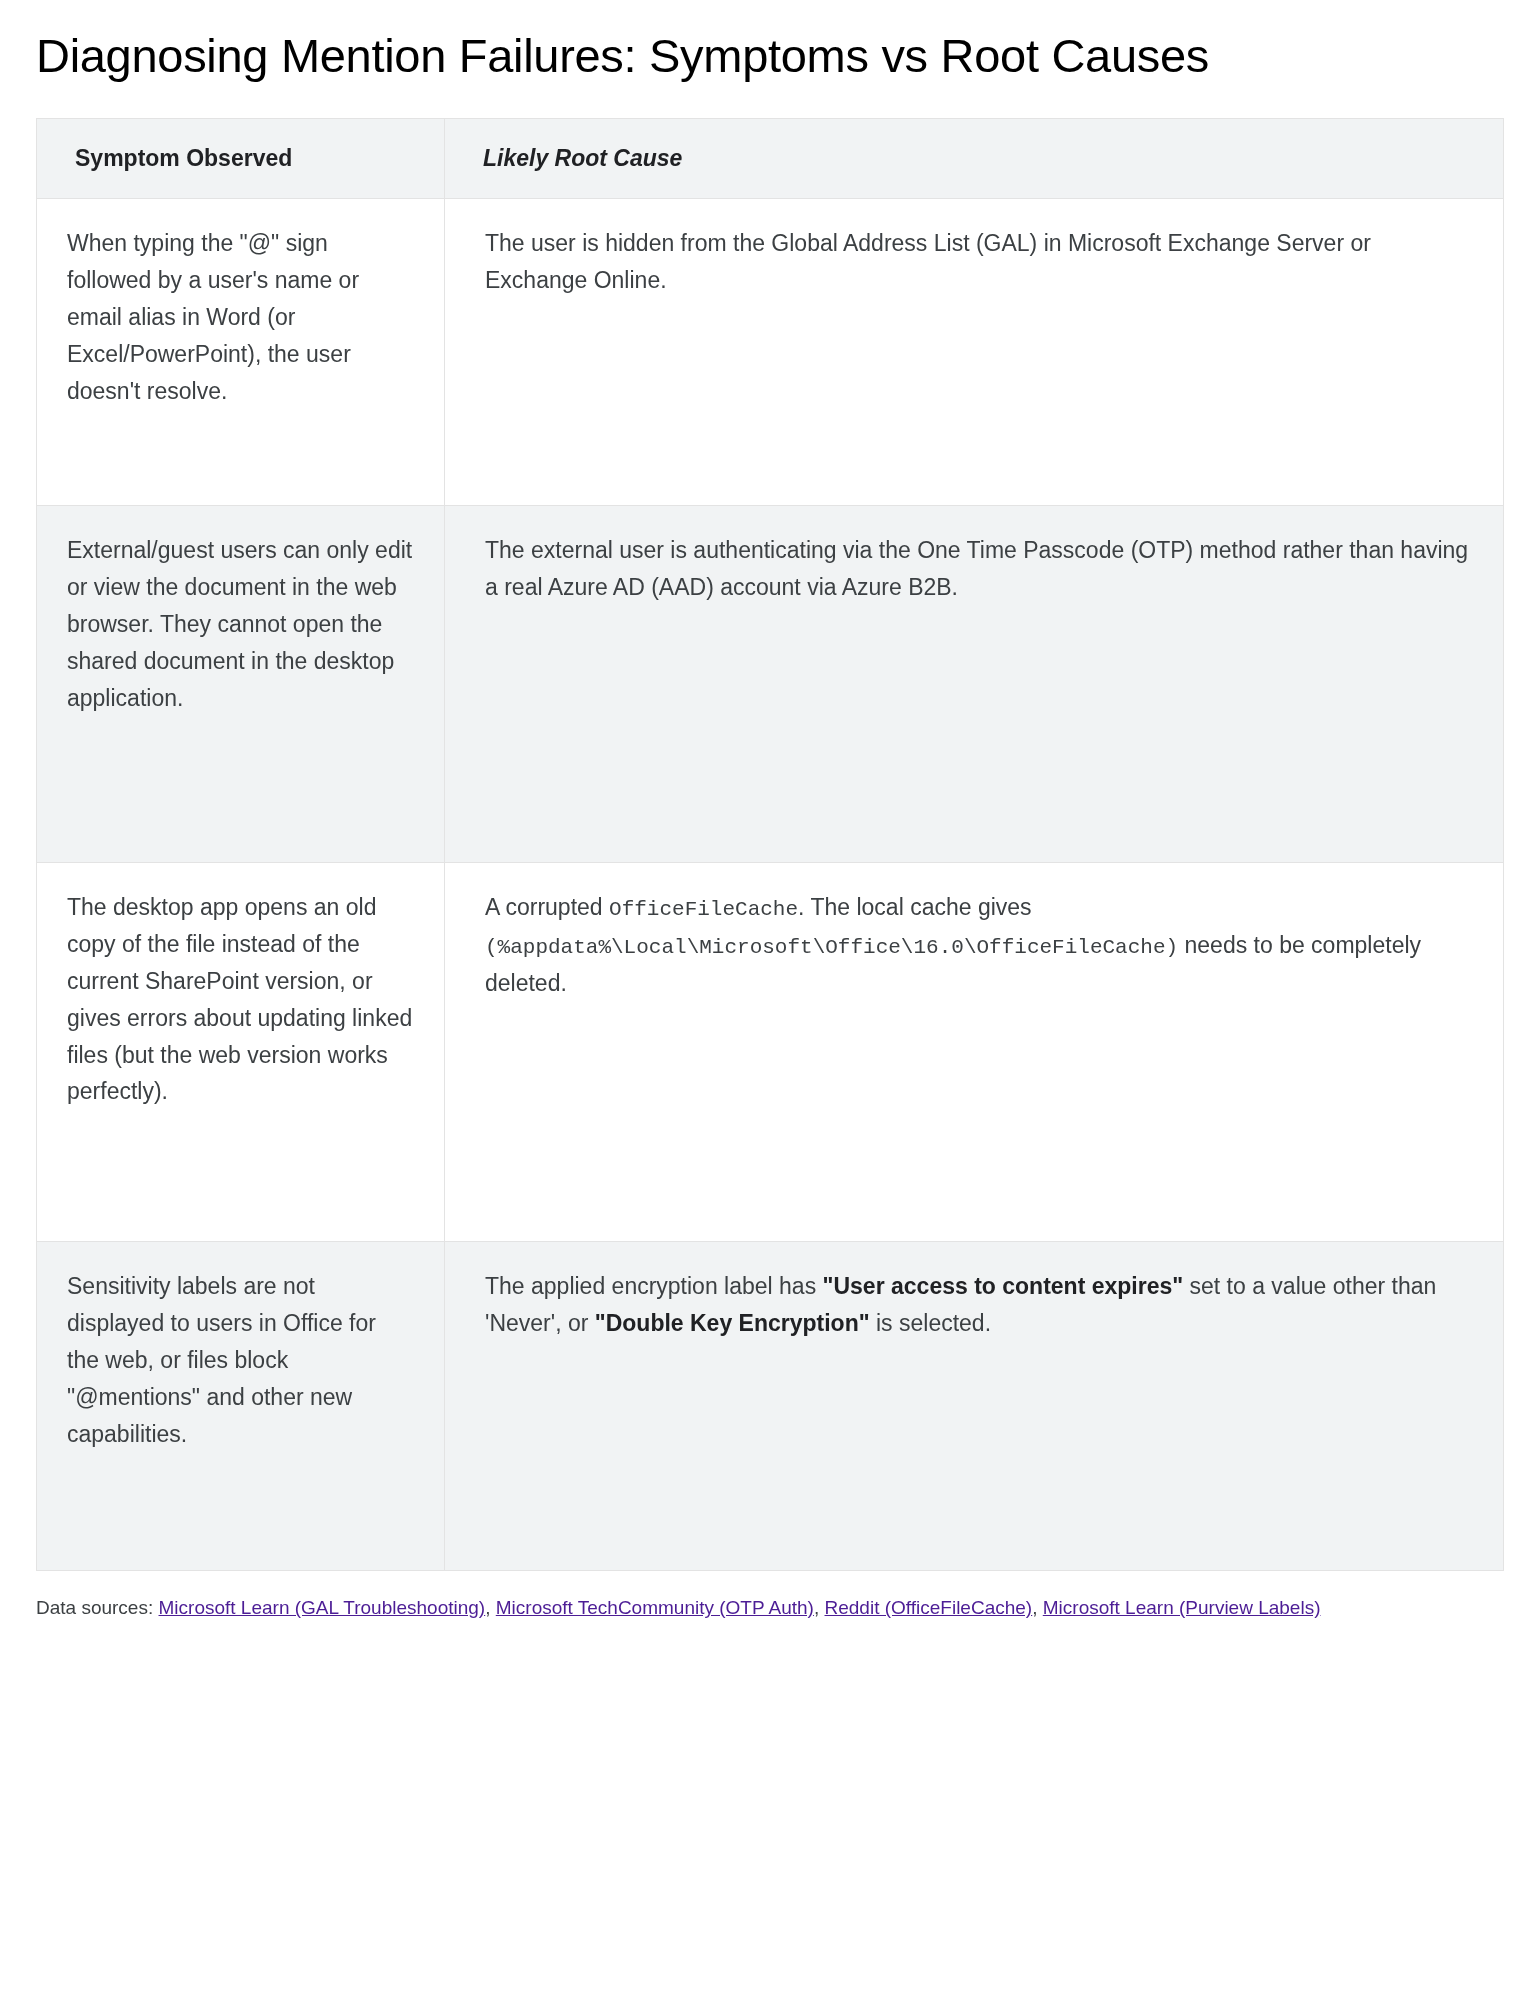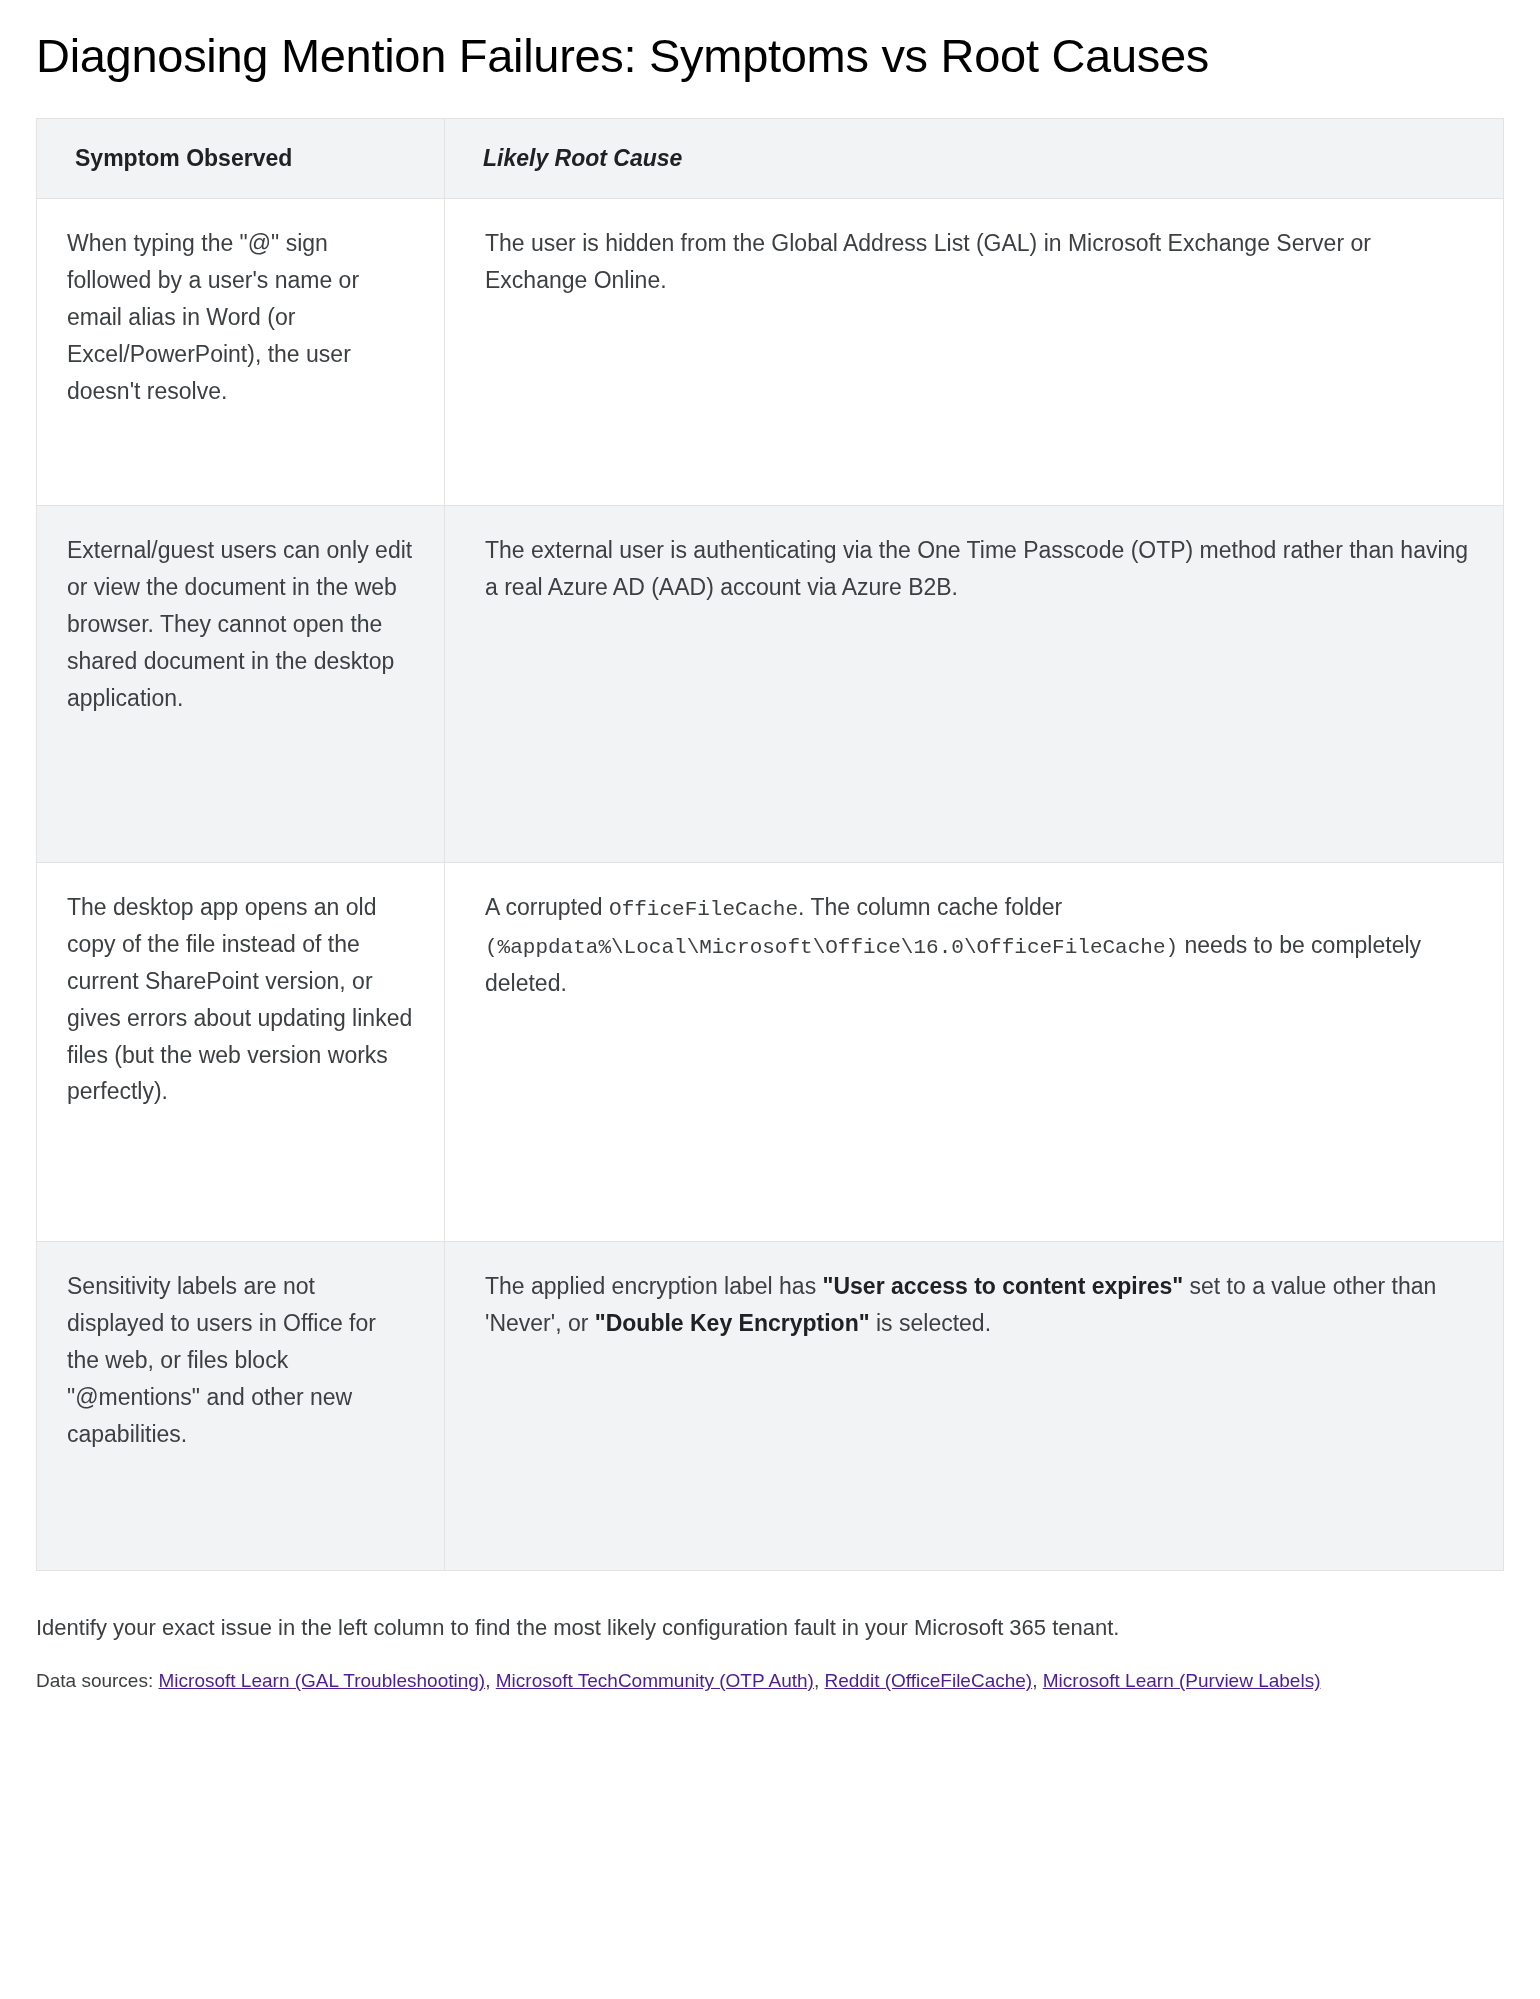--- a/index.html
+++ b/index.html
@@ -115,29 +115,28 @@
 
       <tr class="alt row-h2">
         <td class="symptom">External/guest users can only edit or view the document in the web browser. They cannot open the shared document in the desktop application.</td>
         <td>
           <span>The external user is authenticating via the One Time Passcode (OTP) method rather than having a real Azure AD (AAD) account via Azure B2B.</span>
         </td>
       </tr>
 
       <tr class="plain row-h3">
         <td class="symptom">The desktop app opens an old copy of the file instead of the current SharePoint version, or gives errors about updating linked files (but the web version works perfectly).</td>
-        <td><span>A corrupted </span><code class="mono">OfficeFileCache</code><span>. The column cache folder </span><code class="mono">(%appdata%\Local\Microsoft\Office\16.0\OfficeFileCache)</code><span> needs to be completely deleted.</span></td>
+        <td><span>A corrupted </span><code class="mono">OfficeFileCache</code><span>. The local cache gives </span><code class="mono">(%appdata%\Local\Microsoft\Office\16.0\OfficeFileCache)</code><span> needs to be completely deleted.</span></td>
       </tr>
 
       <tr class="alt row-h4">
         <td class="symptom">Sensitivity labels are not displayed to users in Office for the web, or files block "@mentions" and other new capabilities.</td>
         <td><span>The applied encryption label has </span><strong class="em">"User access to content expires"</strong><span> set to a value other than 'Never', or </span><strong class="em">"Double Key Encryption"</strong><span> is selected.</span></td>
       </tr>
 
     </tbody>
   </table>
 
-  <p class="caption">Identify your exact issue in the left column to find the most likely configuration fault in your Microsoft 365 tenant.</p>
 
   <p class="sources"><span>Data sources:</span>
     <a href="#">Microsoft Learn (GAL Troubleshooting)</a><span>, </span><a href="#">Microsoft TechCommunity (OTP Auth)</a><span>, </span><a href="#">Reddit (OfficeFileCache)</a><span>, </span><a href="#">Microsoft Learn (Purview Labels)</a></p>
 
 </div>
 
 </body></html>

